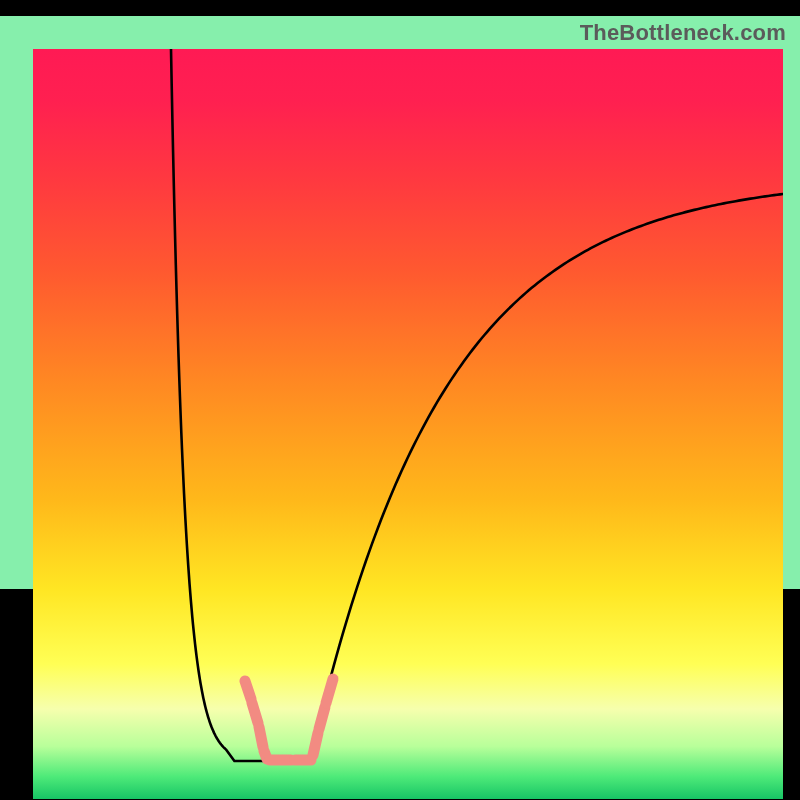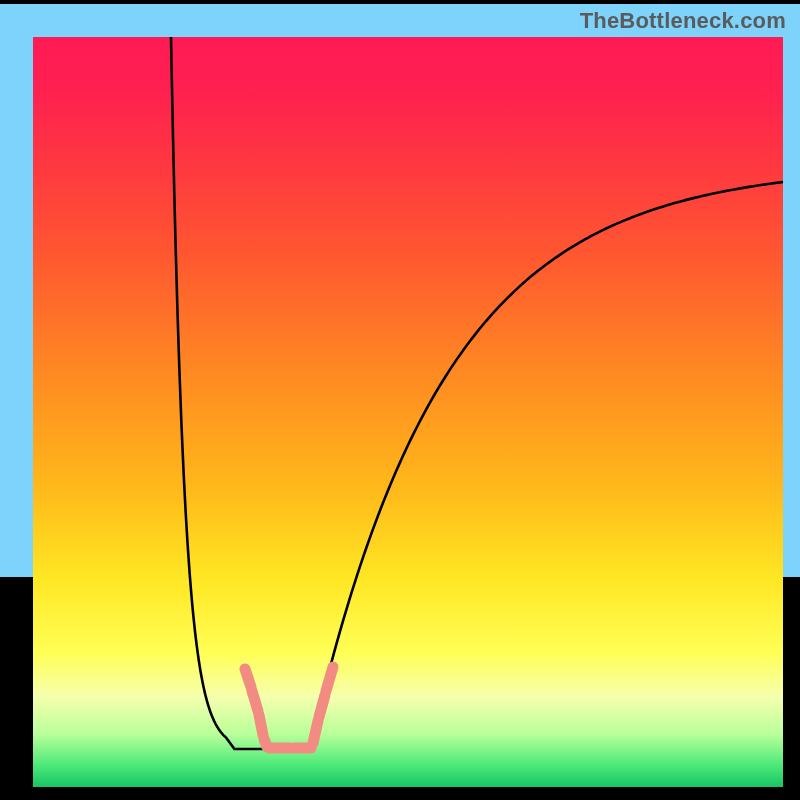--- a/index.html
+++ b/index.html
@@ -5,23 +5,23 @@
   html, body {
     margin: 0;
     padding: 0;
     width: 800px;
     height: 800px;
     background: #000;
     overflow: hidden;
   }
   .frame {
     position: absolute;
-    left: 0; top: 4px;
+    left: 0; top: 16px;
     width: 800px; height: 573px;
-    background: #7dd3fc;
+    background: #86efac;
   }
   .plot {
     position: absolute;
     left: 33px;
     top: 33px;
     width: 750px;
     height: 750px;
     overflow: hidden;
   }
   .plot svg {

